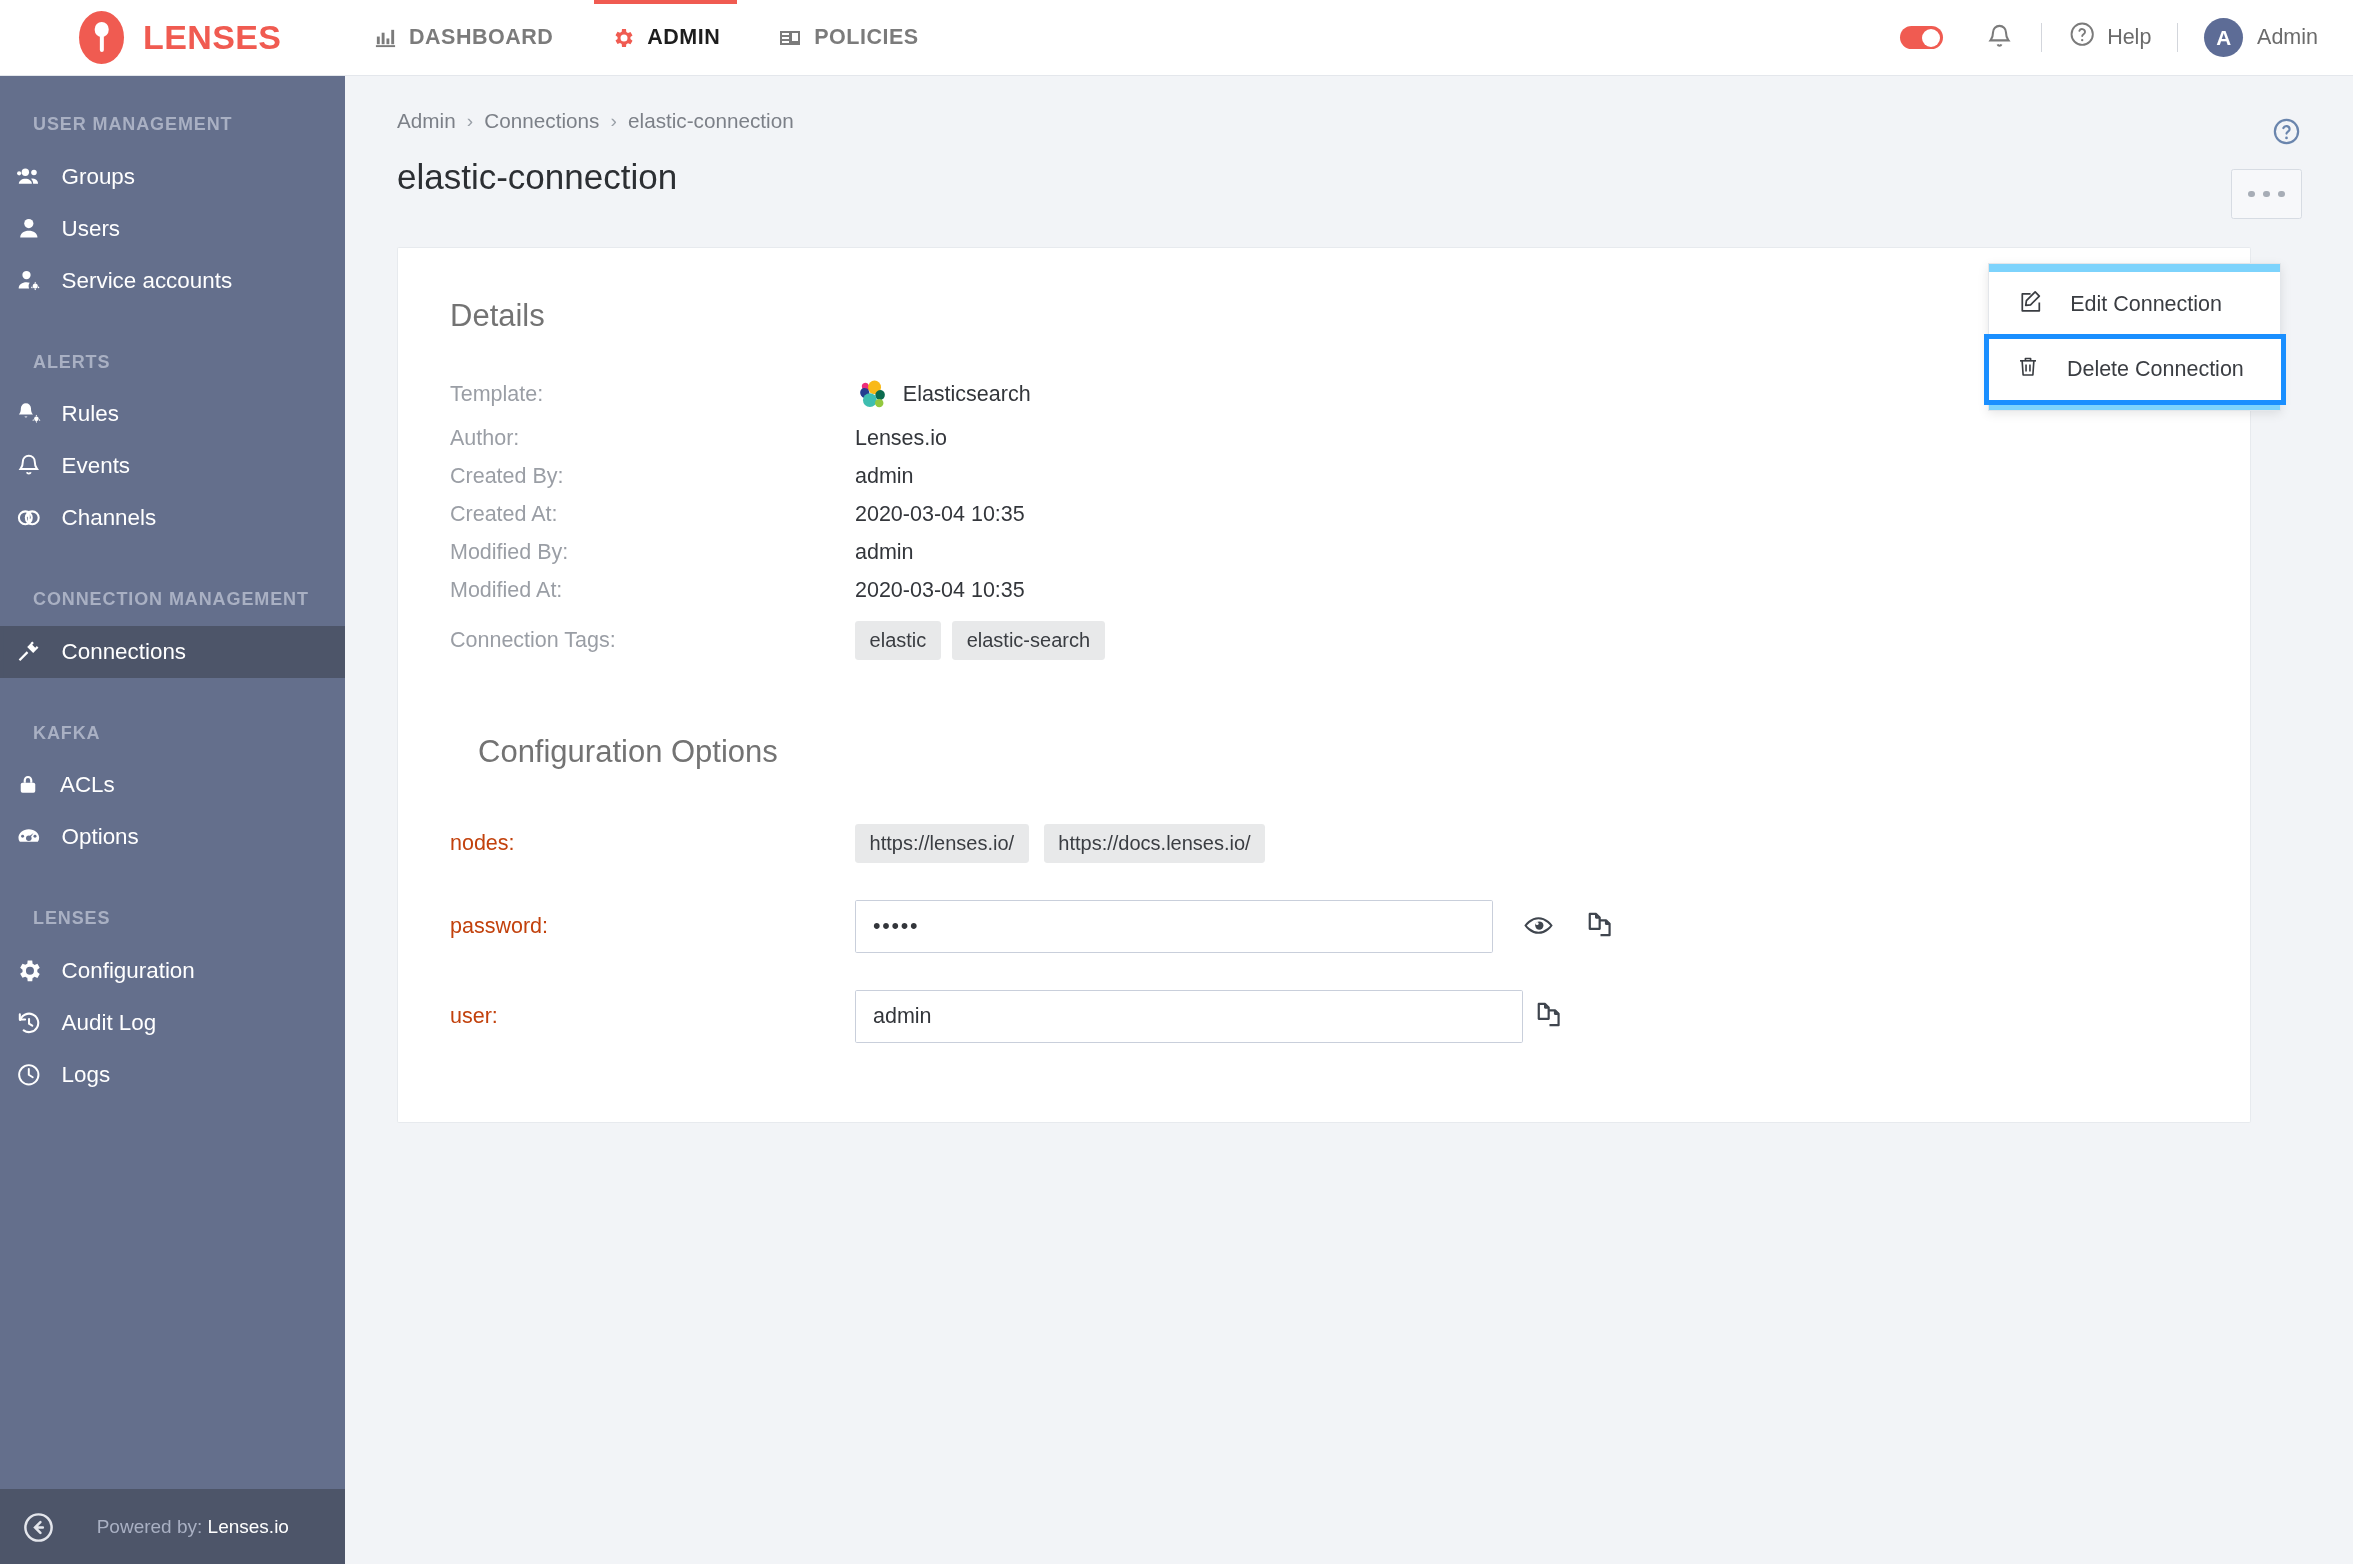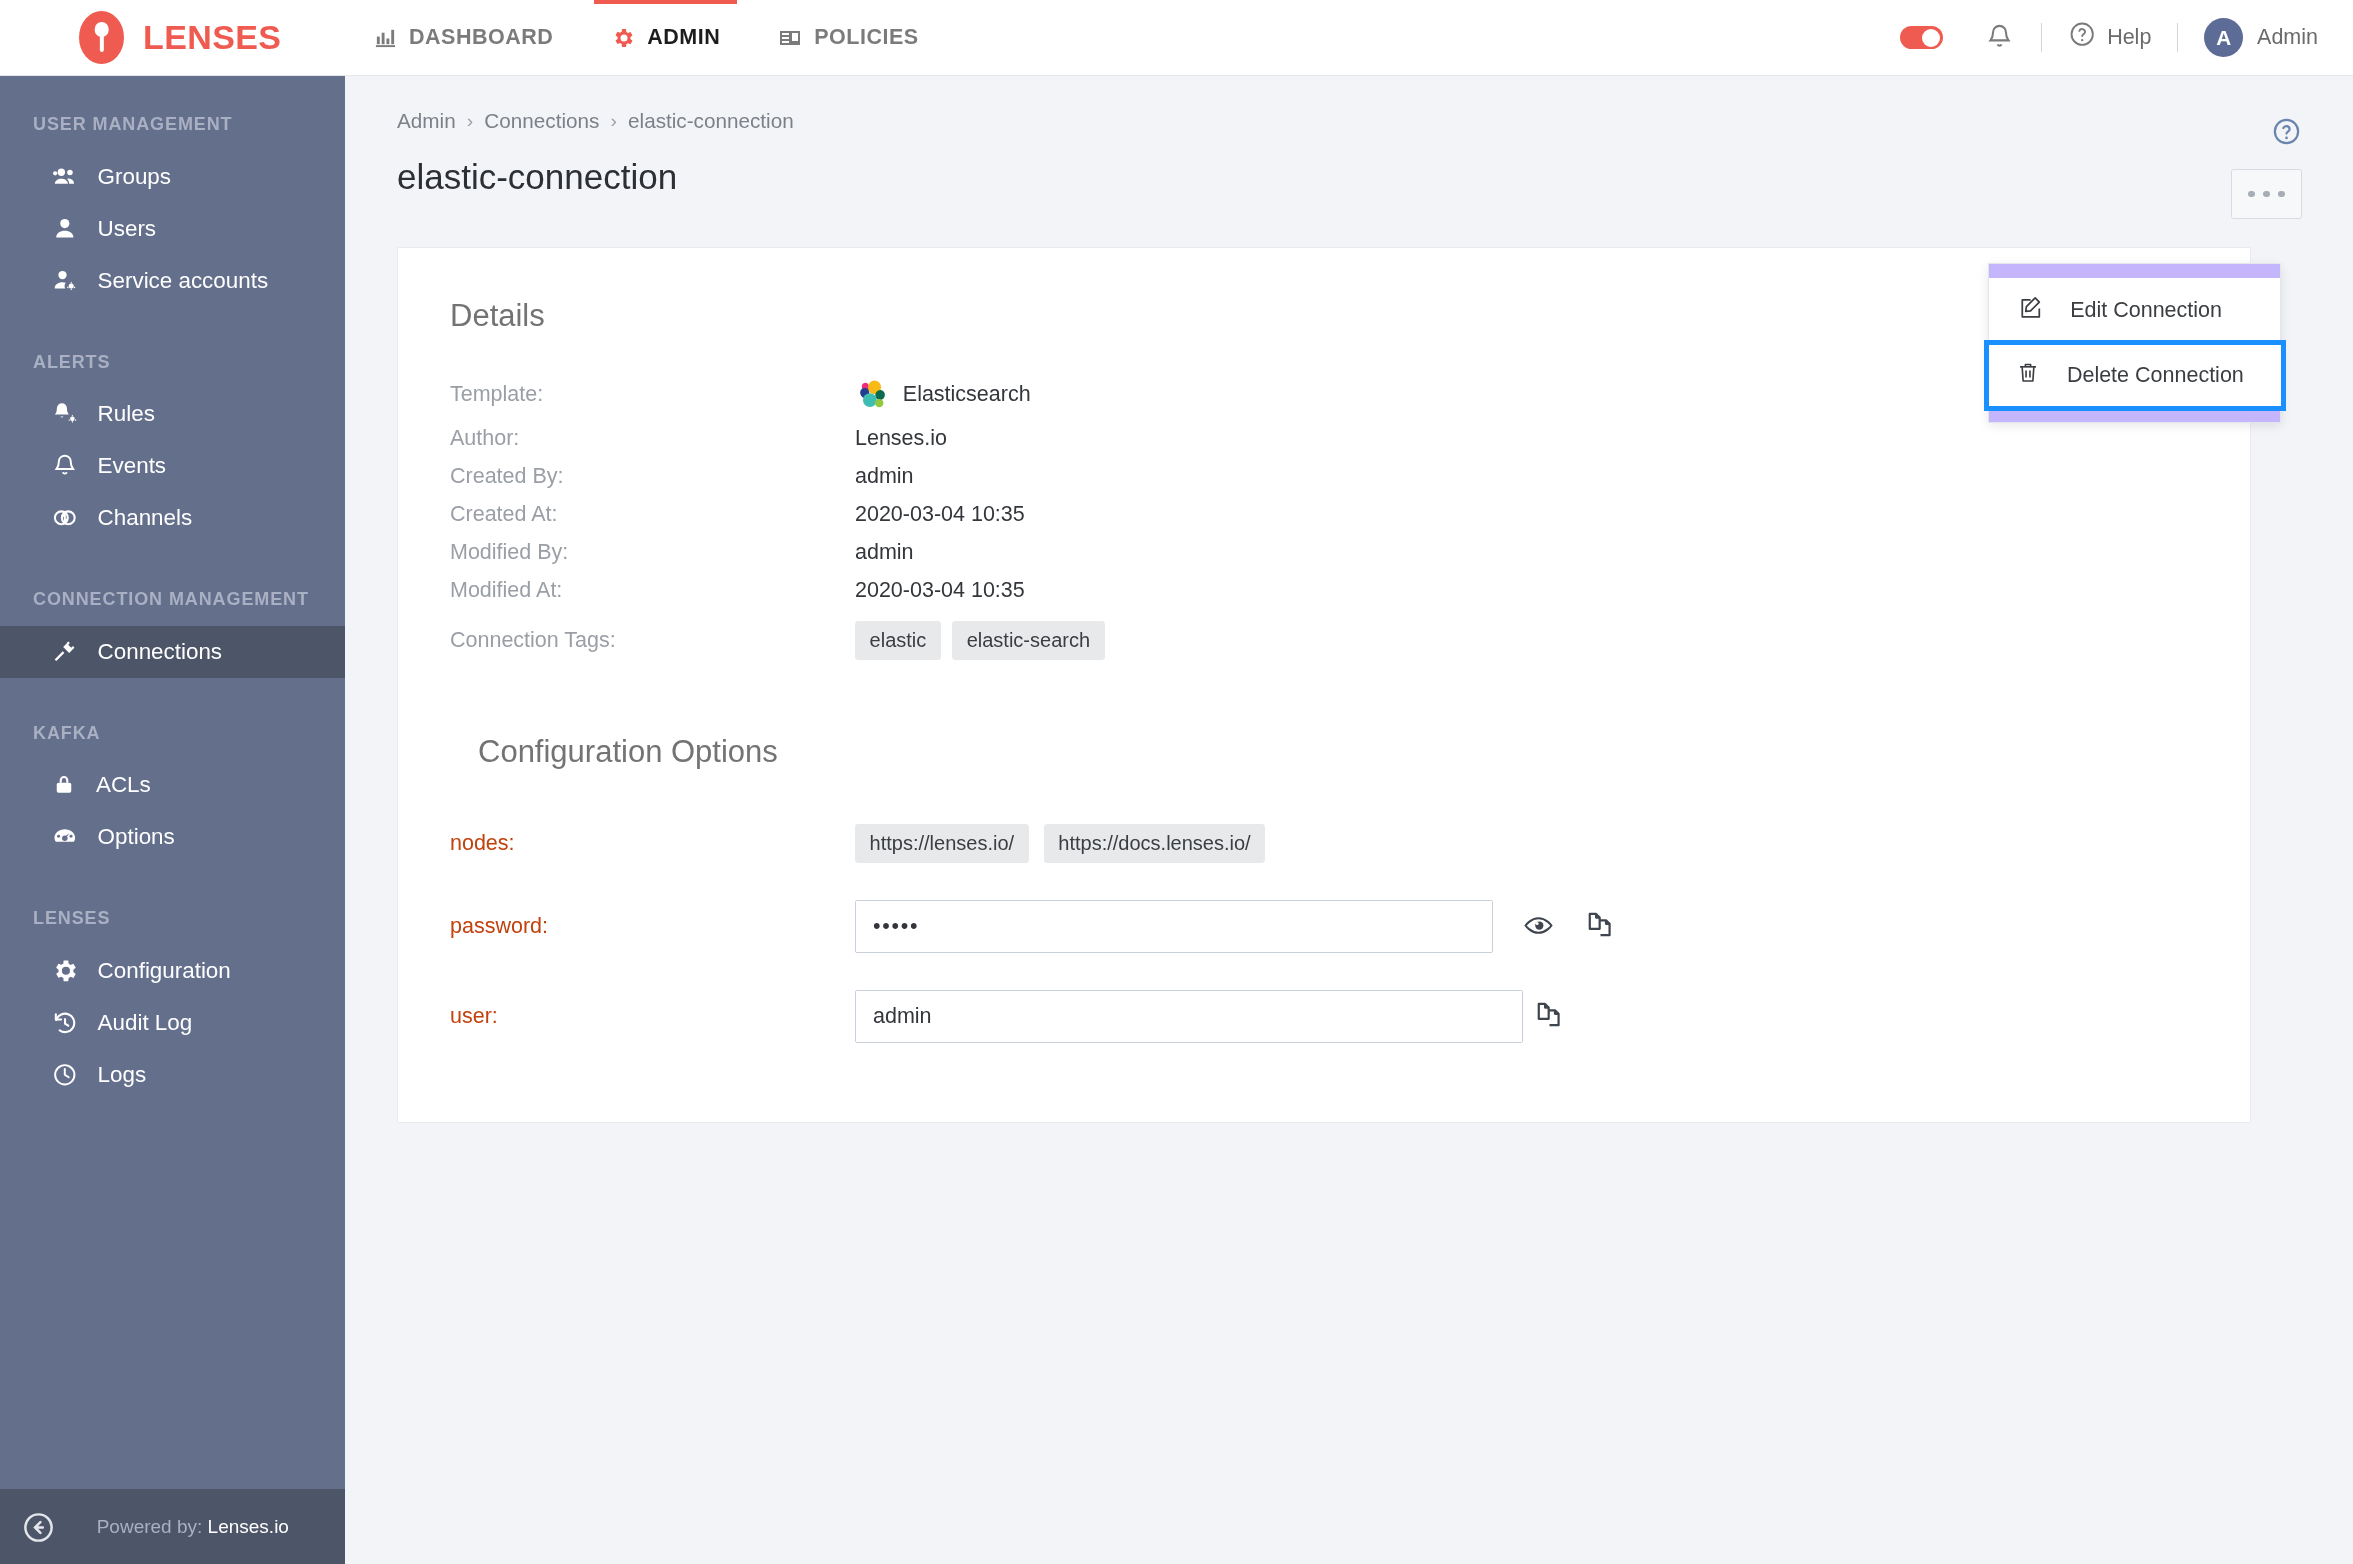--- a/index.html
+++ b/index.html
@@ -75,21 +75,21 @@
     position:absolute; top:76px; left:0; width:345px; height:1489px;
     background:#646f8c; z-index:20;
   }
   .side-scroll { height:1413px; overflow:hidden; padding-top:19px; }
   .side-group-title {
     color:#a9b0c3; font-size:18px; font-weight:bold; letter-spacing:0.9px;
     padding:19px 0 15.5px 33px;
   }
   .side-item {
     display:flex; align-items:center; gap:19px; height:52px;
-    padding-left:51px; color:#ffffff; font-size:22.4px; cursor:pointer;
+    padding-left:15px; color:#ffffff; font-size:22.4px; cursor:pointer;
   }
   .side-item.active { background:#4d5569; box-shadow: inset 3.4px 0 0 #4d5569; }
   .side-item svg { flex:0 0 auto; display:block; }
   .side-spacer { height:26px; }
   .side-footer {
     position:absolute; bottom:0; left:0; width:345px; height:76px;
     background:#4d5569; display:flex; align-items:center; padding-left:20.7px;
   }
   .collapse-btn { cursor:pointer; display:flex; }
   .powered {
@@ -113,23 +113,23 @@
   .help-circle { margin-top:-41px; cursor:pointer; }
   .kebab {
     margin-top:19px; width:71px; height:50px; border:0.9px solid #d7dce3; background:#f7f8fa;
     border-radius:2.6px; display:flex; align-items:center; justify-content:center; gap:7.8px;
     cursor:pointer;
   }
   .kebab i { width:6.9px; height:6.9px; border-radius:50%; background:#a7adb6; display:block; }
 
   
   .dropdown {
-    position:absolute; top:263px; right:72px; width:293px; background:#c4b5fd;
+    position:absolute; top:263px; right:72px; width:293px; background:#7dd3fc;
     border:0.9px solid #e3e6ea; box-shadow:0 2.6px 10.3px rgba(0,0,0,.10); z-index:40;
-    padding:14px 0;
+    padding:8px 0;
   }
   .menu-item {
     display:flex; align-items:center; height:65px; padding-left:27.6px; gap:26px;
     font-size:21.5px; color:#3a3d42; cursor:pointer; background:#fff;
   }
   .menu-item.highlight {
     outline:5.2px solid #1a8fff; outline-offset:-2.6px; position:relative; z-index:2;
     width:296px; margin-left:-1.7px;
   }
 

